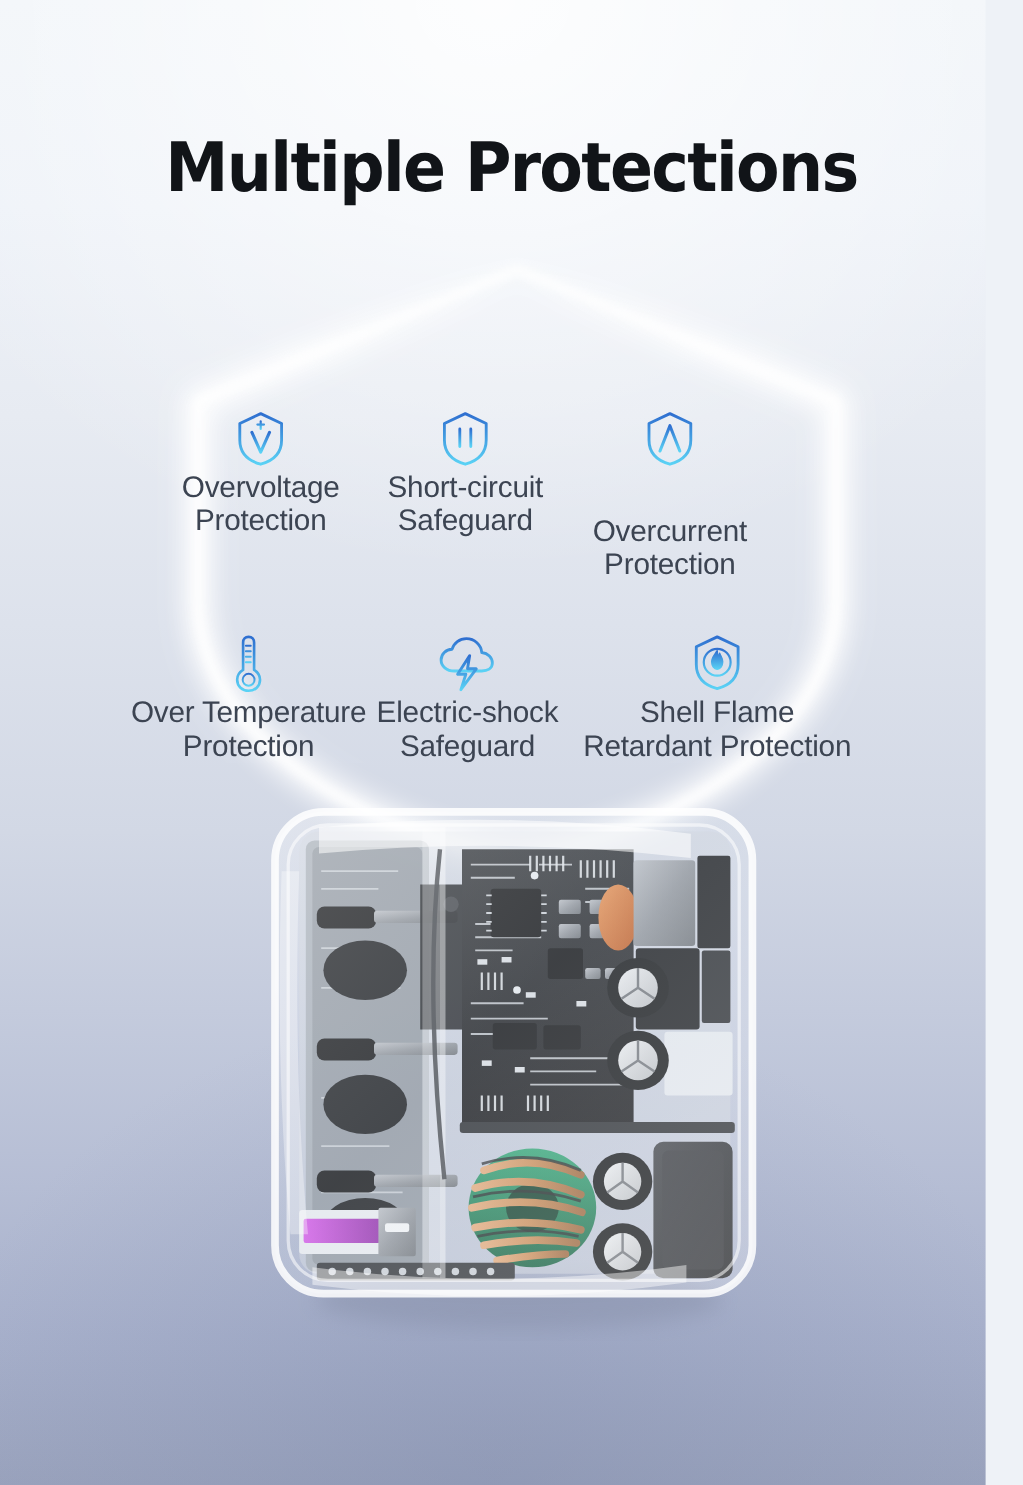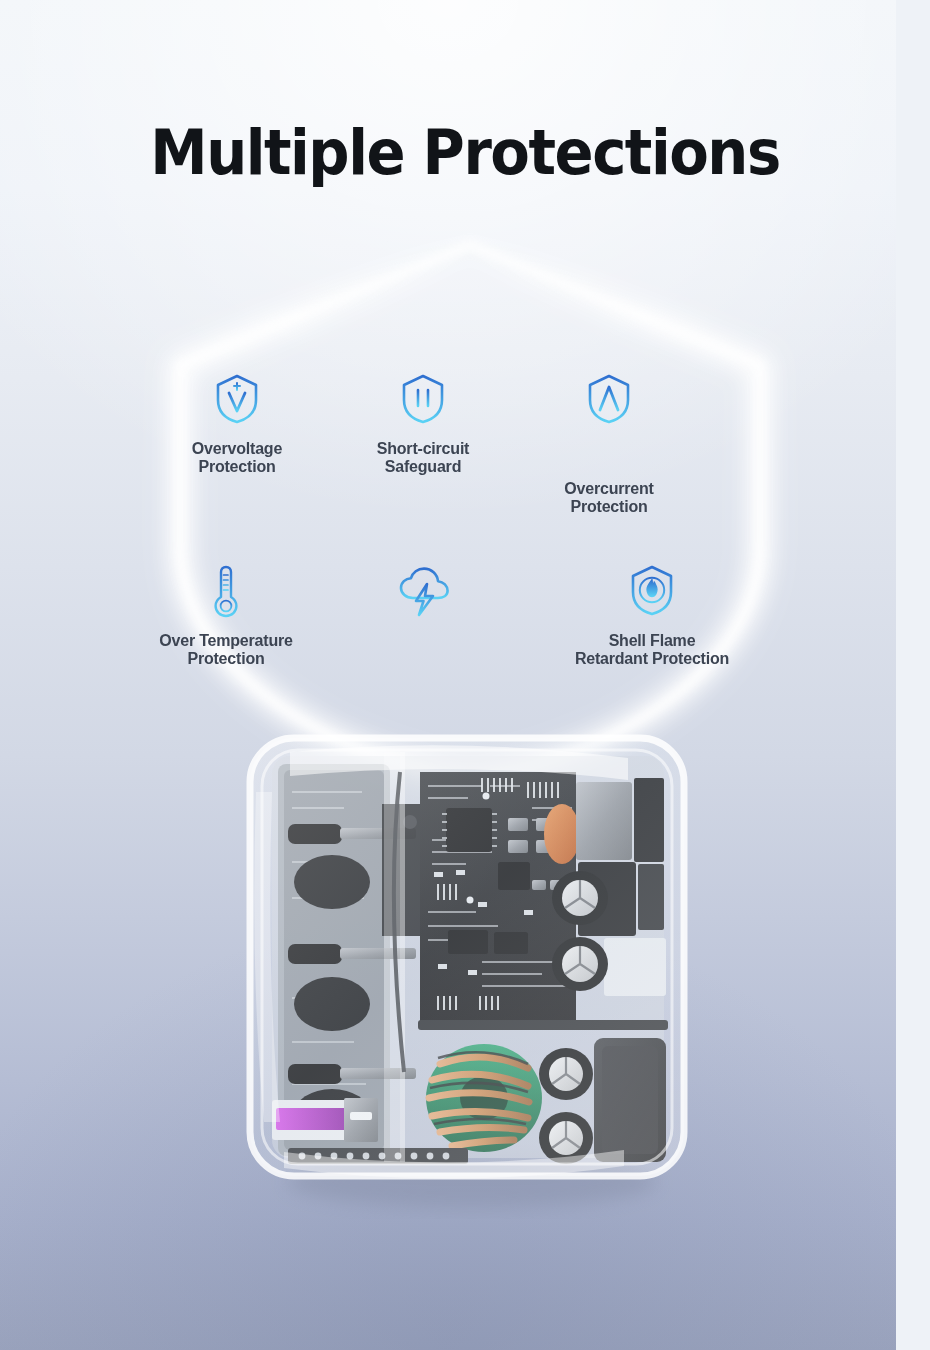--- a/index.html
+++ b/index.html
@@ -62,24 +62,24 @@
   }
   .frow { display:flex; }
   .fcell {
     width:186px;
     text-align:center;
     display:flex; flex-direction:column; align-items:center;
   }
   .fcell .ico { height:54px; display:flex; align-items:center; justify-content:center; }
   .fcell .ico svg { display:block; }
   .fcell .lbl {
-    margin-top:14px;
-    font-size:16px;
+    margin-top:2px;
+    font-size:27px;
     line-height:1.12;
-    font-weight:700;
+    font-weight:400;
     color:#3c4452;
     letter-spacing:-0.2px;
     white-space:pre-line;
   }
   #row1 { margin-left:4px; }
   #row1 .fcell:nth-child(1){ width:186px; }
   #row1 .fcell:nth-child(2){ width:186px; }
   #row1 .fcell:nth-child(3){ width:186px;gap:40px; }
   #row2 { margin-top:48px; margin-left:-24px; }
   #row2 .fcell:nth-child(1){ width:220px; }
@@ -224,20 +224,22 @@
                 <stop offset="0%" stop-color="#2f6fd0"></stop>
                   <stop offset="100%" stop-color="#5ad2f5"></stop>
               </linearGradient>
             </defs>
             <path d="M17 34 C10 34 5 29.6 5 24 C5 18.6 9.4 14.4 15 14.2
                      C16.6 8.6 21.8 4.6 28 4.6 C35.4 4.6 41.4 10.2 42 17.2
                      C47.6 17.8 51.6 22 51.6 26.8 C51.6 31.8 47 34 42 34 Z" fill="none" stroke="url(#g5)" stroke-width="2.6" stroke-linejoin="round"></path>
             <path d="M31 20 L20 37 L27.5 37 L23 51 L37 32 L29 32 Z" fill="none" stroke="url(#g5)" stroke-width="2.6" stroke-linejoin="round"></path>
           </svg>
         </span>
+        <span class="lbl">Electric-shock
+Safeguard</span>
       </div>
 
       <div class="fcell">
         <span class="ico">
           <svg width="46" height="54" viewBox="0 0 46 54">
             <defs>
               <linearGradient id="g6" x1="0" y1="0" x2="0" y2="1">
                 <stop offset="0%" stop-color="#2f6fd0"></stop>
                   <stop offset="100%" stop-color="#5ad2f5"></stop>
               </linearGradient>

